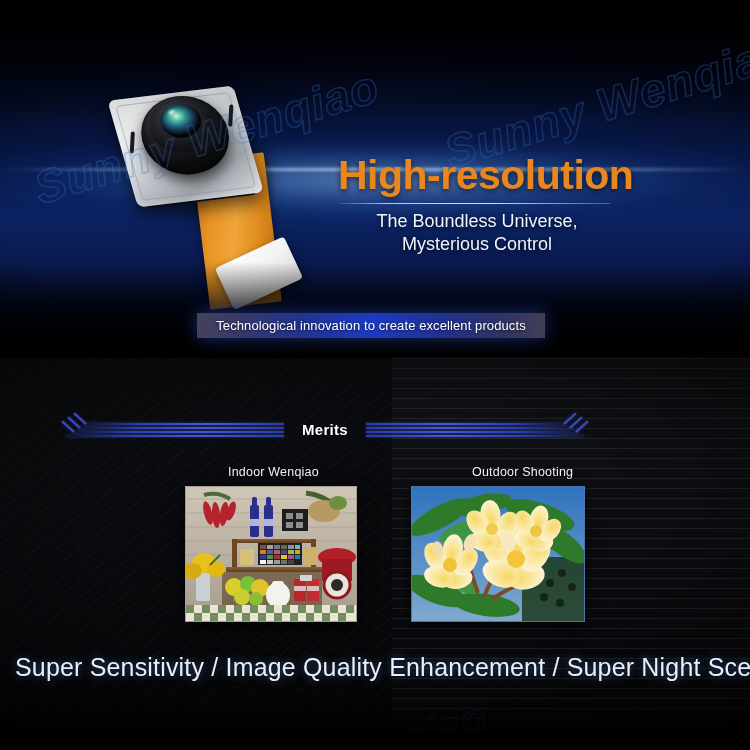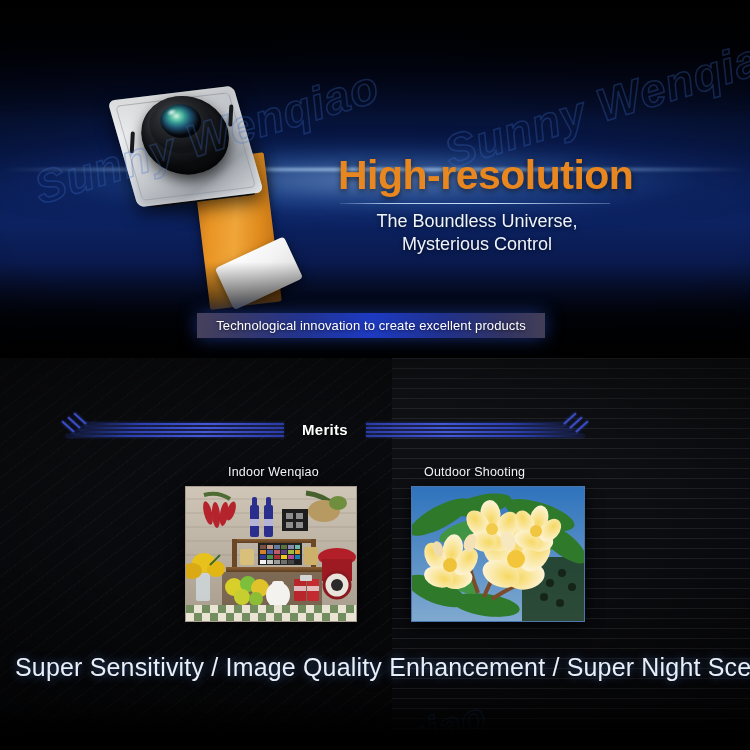--- a/index.html
+++ b/index.html
@@ -216,21 +216,21 @@
   .deco.right u:nth-of-type(1){left:200px;top:7px;}
   .deco.right u:nth-of-type(2){left:206px;top:11px;}
   .deco.right u:nth-of-type(3){left:212px;top:15px;}
 
   
   .cap{
     position:absolute;color:#f2f5f9;font-size:12.5px;letter-spacing:.2px;
     text-shadow:0 1px 3px rgba(0,0,0,.85);white-space:nowrap;
   }
   .cap.indoor{left:228px;top:465px;}
-  .cap.outdoor{left:424px;top:465px;}
+  .cap.outdoor{left:472px;top:465px;}
 
   .photo{
     position:absolute;overflow:hidden;
     box-shadow:0 4px 14px rgba(0,0,0,.8);
     border:1px solid rgba(255,255,255,.14);
   }
   .photo.indoor{left:185px;top:486px;width:170px;height:134px;background:#9a8d7e;}
   .photo.outdoor{left:411px;top:486px;width:172px;height:134px;background:#2f5f9e;}
 
   

